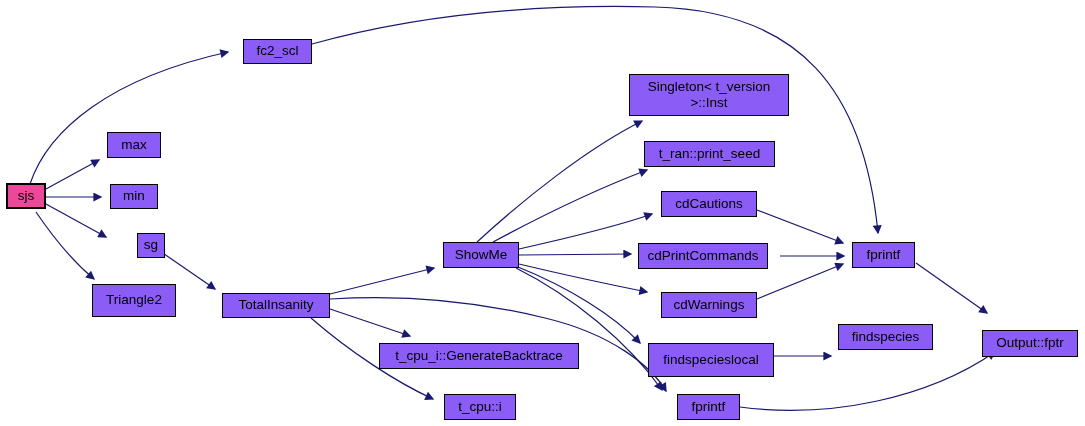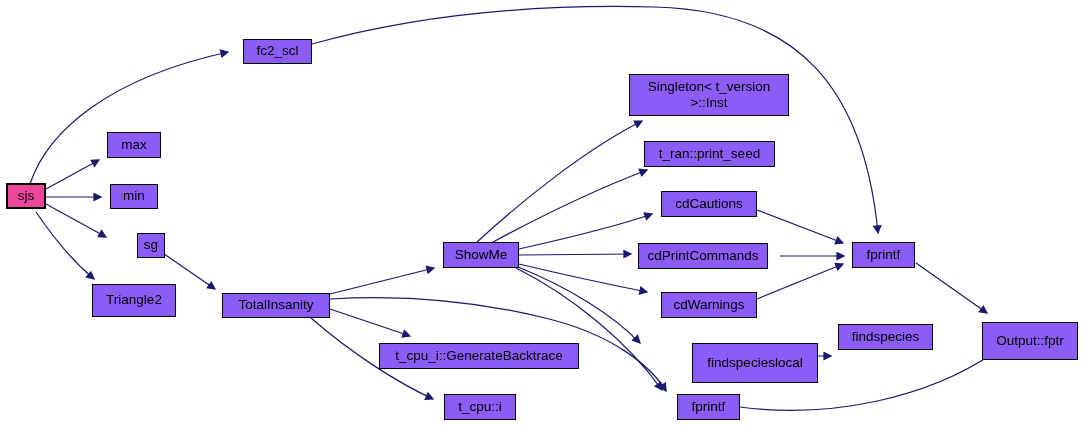--- a/index.html
+++ b/index.html
@@ -61,21 +61,21 @@
       <div class="node" style="left: 114px; top: 233px; width: 28px; height: 25px; margin-left: 23px;">sg</div>
       <div class="node" style="left: 92px; top: 284px; width: 84px; height: 33px;">Triangle2</div>
       <div class="node" style="left: 222px; top: 293px; width: 108px; height: 25px;">TotalInsanity</div>
       <div class="node" style="left: 443px; top: 242px; width: 76px; height: 26px;">ShowMe</div>
       <div class="node" style="left: 629px; top: 74px; width: 160px; height: 42px;">Singleton&lt; t_version
 &gt;::Inst</div>
       <div class="node" style="left: 644px; top: 141px; width: 131px; height: 26px;">t_ran::print_seed</div>
       <div class="node" style="left: 661px; top: 191px; width: 96px; height: 26px;">cdCautions</div>
       <div class="node" style="left: 638px; top: 243px; width: 130px; height: 26px;">cdPrintCommands</div>
       <div class="node" style="left: 661px; top: 292px; width: 96px; height: 26px; text-align: right;">cdWarnings</div>
-      <div class="node" style="left: 648px; top: 343px; width: 126px; height: 40px; margin-left: 44px;">findspecieslocal</div>
+      <div class="node" style="left: 648px; top: 343px; width: 126px; height: 34px;">findspecieslocal</div>
       <div class="node" style="left: 677px; top: 394px; width: 63px; height: 26px;">fprintf</div>
       <div class="node" style="left: 379px; top: 343px; width: 200px; height: 26px;">t_cpu_i::GenerateBacktrace</div>
       <div class="node" style="left: 444px; top: 394px; width: 72px; height: 26px; text-align: right;">t_cpu::i</div>
       <div class="node" style="left: 852px; top: 242px; width: 63px; height: 26px;">fprintf</div>
       <div class="node" style="left: 838px; top: 324px; width: 95px; height: 26px;">findspecies</div>
-      <div class="node" style="left: 982px; top: 322px; width: 96px; height: 38px;">Output::fptr</div>
+      <div class="node" style="left: 982px; top: 330px; width: 96px; height: 27px;">Output::fptr</div>
     </div>
 </div>
 
 </body></html>

